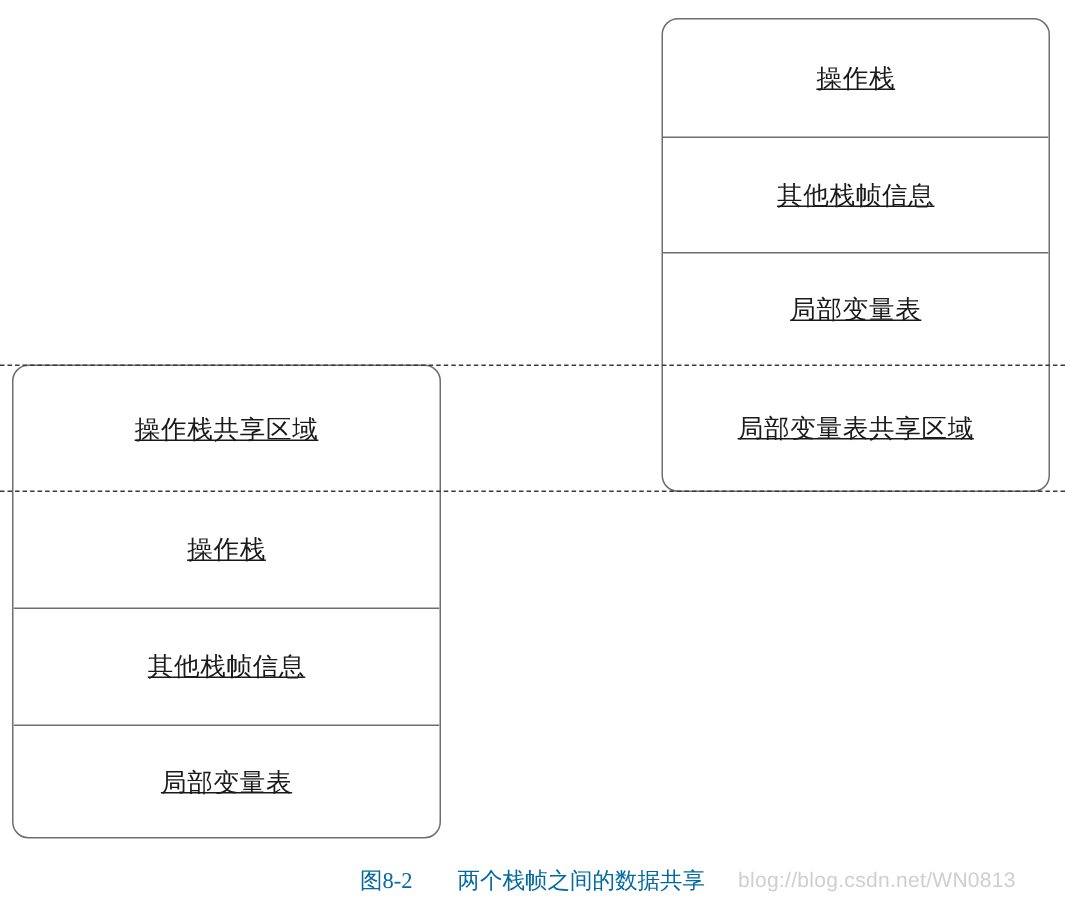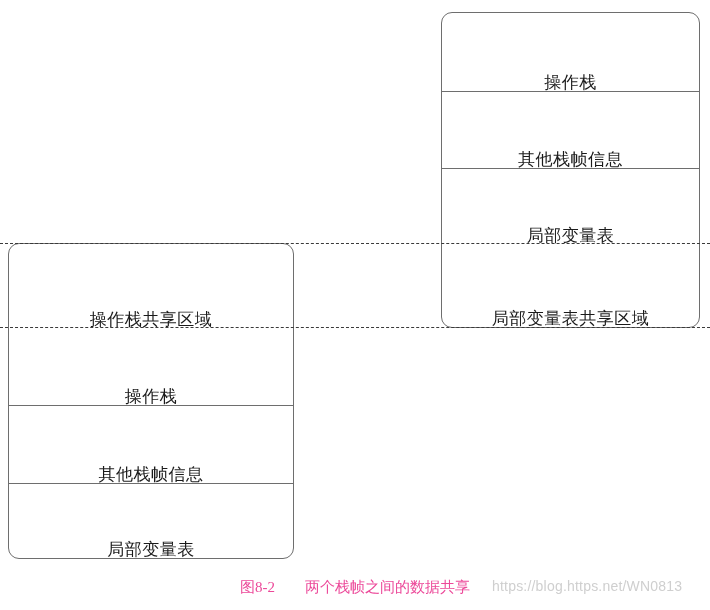--- a/index.html
+++ b/index.html
@@ -26,23 +26,24 @@
     border: 1.4px solid #6e6e6e;
     border-radius: 11px;
     background: #ffffff;
     display: flex;
     flex-direction: column;
     overflow: hidden;
   }
   .frame-row {
     box-sizing: border-box;
     display: flex;
-    align-items: flex-end;
+    align-items: center;
     justify-content: center;
     position: relative;
+    text-decoration: underline;
   }
   .frame-row + .frame-row {
     border-top: 1.4px solid #6e6e6e;
   }
   .frame-row.no-sep + .frame-row,
   .frame-row.dashed-top {
     border-top: none;
   }
   .row-label {
     font-size: 17px;
@@ -109,21 +110,21 @@
   #overlap-label .row-label { font-size: 17px; }
 
   
   #caption {
     position: absolute;
     left: 0;
     top: 578px;
     width: 710px;
     text-align: center;
     font-size: 15px;
-    color: #ec4899;
+    color: #0369a1;
     white-space: pre;
   }
 
   
   #watermark {
     position: absolute;
     left: 492px;
     top: 578px;
     font-family: "Liberation Sans", "DejaVu Sans", sans-serif;
     font-size: 14px;
@@ -166,15 +167,15 @@
       <span class="row-label">局部变量表</span>
     </div>
   </div>
 
   <div id="dash-top" class="dash-line"></div>
   <div id="dash-bottom" class="dash-line"></div>
 
 
   <div id="caption">图8-2　　两个栈帧之间的数据共享</div>
 
-  <div id="watermark">https://blog.https.net/WN0813</div>
+  <div id="watermark">blog://blog.csdn.net/WN0813</div>
 
 </div>
 
 </body></html>

